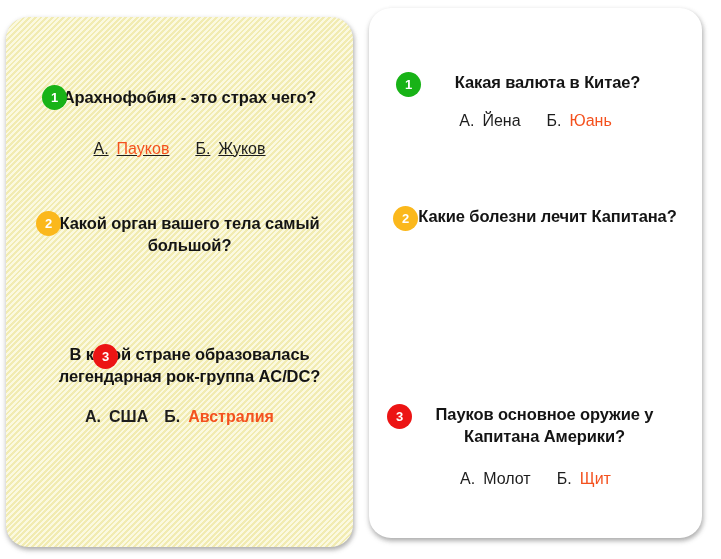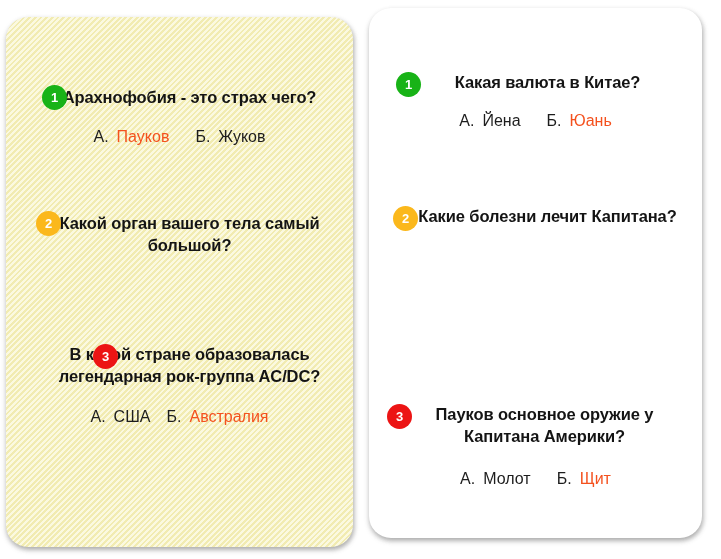--- a/index.html
+++ b/index.html
@@ -117,31 +117,31 @@
 
   .ansrow { white-space: nowrap; }
   .gap-sm { display: inline-block; width: 8px; }
   .gap-md { display: inline-block; width: 16px; }
   .gap-lg { display: inline-block; width: 26px; }
 
   
   #l-q1 { left: 0px;  top: 70px;  width: 347px; }
   #l-q1 .badge { left: 36px; top: -2px; }
   #l-q1 .qtext { padding: 0 36px 0 56px; }
-  #l-q1 .answers { margin-top: 17px; }
+  #l-q1 .answers { margin-top: 29px; text-decoration: underline; }
 
   #l-q2 { left: 0px;  top: 196px; width: 347px; }
   #l-q2 .badge { left: 30px; top: -2px; }
   #l-q2 .qtext { padding: 0 30px 0 50px; }
   #l-q2 .answers { margin-top: 17px; }
 
   #l-q3 { left: 0px;  top: 327px; width: 347px; }
   #l-q3 .badge { left: 87px; top: 0px; }
   #l-q3 .qtext { padding: 0 28px 0 48px; }
-  #l-q3 .answers { margin-top: 18px; }
+  #l-q3 .answers { margin-top: 18px; font-weight: bold; }
 
   
   #r-q1 { left: 0px;  top: 64px;  width: 333px; }
   #r-q1 .badge { left: 27px; top: 0px; }
   #r-q1 .qtext { padding: 0 20px 0 44px; }
   #r-q1 .answers { margin-top: 16px; }
 
   #r-q2 { left: 0px;  top: 198px; width: 333px; }
   #r-q2 .badge { left: 24px; top: 0px; }
   #r-q2 .qtext { padding: 0 18px 0 42px; }

